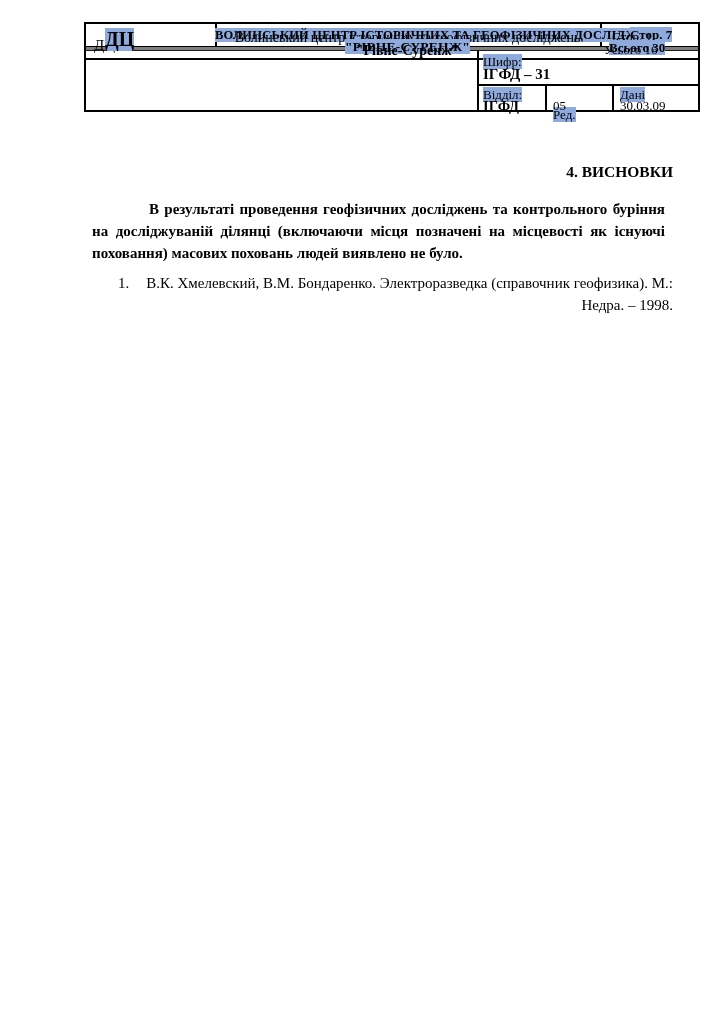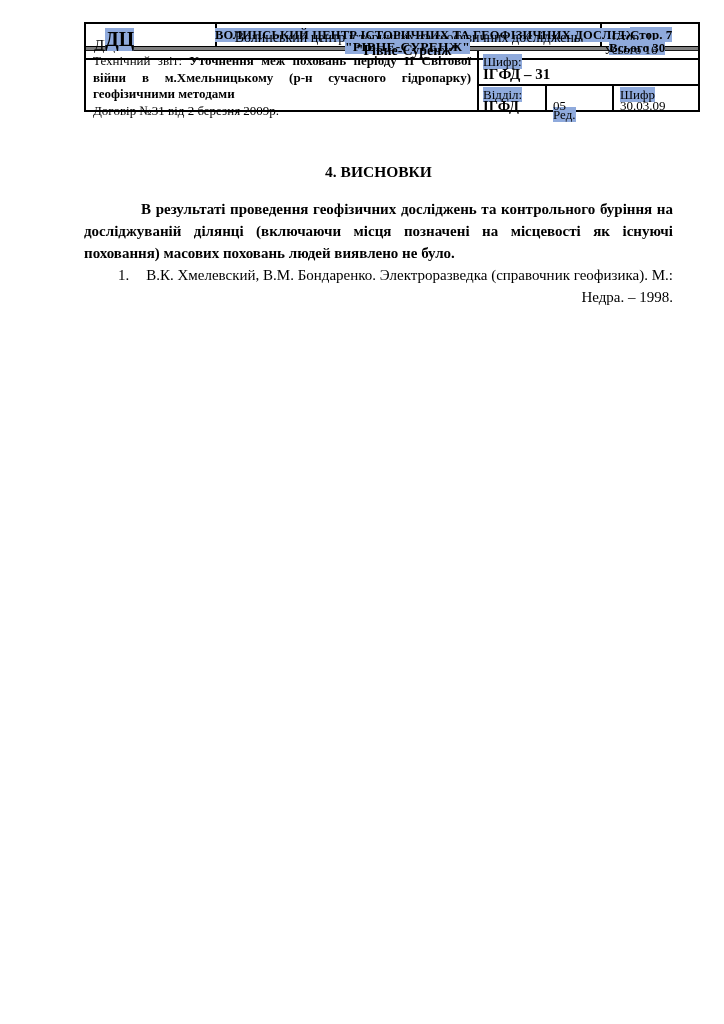--- a/index.html
+++ b/index.html
@@ -23,23 +23,23 @@
   .logo-plain{left:8px;top:13px;font-size:15px;}
   .logo-marked{left:19px;top:4px;font-size:20px;font-weight:bold;}
   .report-cell{position:absolute;left:7px;top:29px;width:378px;
                font-size:13px;line-height:16.5px;text-align:justify;}
   .report-cell .contract{text-align:left;}
   .cell-label{font-size:13px;}
   .cell-value-bold{font-weight:bold;font-size:14.5px;}
   .cell-value{font-size:13px;}
   
   .body-col{position:absolute;left:84px;top:161px;width:589px;}
-  .sec-heading{font-weight:bold;font-size:15.5px;text-align:center;
+  .sec-heading{font-weight:bold;font-size:15.5px;text-align:right;
                line-height:21px;margin:0 0 16px 0;}
-  .concl-p{font-weight:bold;font-size:15px;line-height:22px;margin:0;
+  .concl-p{font-weight:bold;font-size:15px;line-height:22px;margin:8px;
            text-align:justify;text-indent:57px;}
   .lit-heading{margin:98px 0 12px 0;}
   .lit-list{display:flex;font-size:15px;line-height:22px;margin:0;padding-left:34px;}
   .lit-num{width:24px;flex:none;}
   .lit-text{flex:1;text-align:right;}
 </style>
 </head>
 <body>
 
 <div class="page">
@@ -80,43 +80,38 @@
     <div class="abs" style="left:526px;top:5px;font-size:13px;">
       <span>Стор. 1</span>
     </div>
     <div class="abs" style="left:523px;top:14px;">
       <span class="hl" style="font-weight:bold;font-size:13px;">Всього 30</span>
     </div>
     <div class="abs" style="left:518px;top:18px;font-size:13px;">
       <span>Усього 16</span>
     </div>
 
-    <div class="report-cell">
-      <span>Технічний звіт:</span>
-      <b>Уточнення меж поховань періоду ІІ Світової війни в м.Хмельницькому (р-н сучасного гідропарку) геофізичними методами</b>
-      <div class="contract">Договір №31 від 2 березня 2009р.</div>
-    </div>
 
     <div class="abs" style="left:397px;top:28px;">
       <span class="cell-label hl">Шифр:</span>
     </div>
     <div class="abs" style="left:397px;top:42px;font-weight:bold;font-size:15px;">ІГФД – 31</div>
 
     <div class="abs" style="left:397px;top:61px;">
       <span class="cell-label hl">Відділ:</span>
     </div>
     <div class="abs cell-value-bold" style="left:397px;top:74px;">ІГФД</div>
 
     <div class="abs" style="left:467px;top:61px;margin-top:20px;">
       <span class="cell-label hl">Ред.</span>
     </div>
     <div class="abs cell-value" style="left:467px;top:74px;">05</div>
 
     <div class="abs" style="left:534px;top:61px;">
-      <span class="cell-label hl">Шифр</span>
+      <span class="cell-label hl">Дані</span>
     </div>
     <div class="abs cell-value" style="left:534px;top:74px;">30.03.09</div>
   </div>
 
   <div class="body-col">
 
     <h2 class="sec-heading">4. ВИСНОВКИ</h2>
 
     <p class="concl-p">В результаті проведення геофізичних досліджень та контрольного буріння на досліджуваній ділянці (включаючи місця позначені на місцевості як існуючі поховання) масових поховань людей виявлено не було.</p>
 

